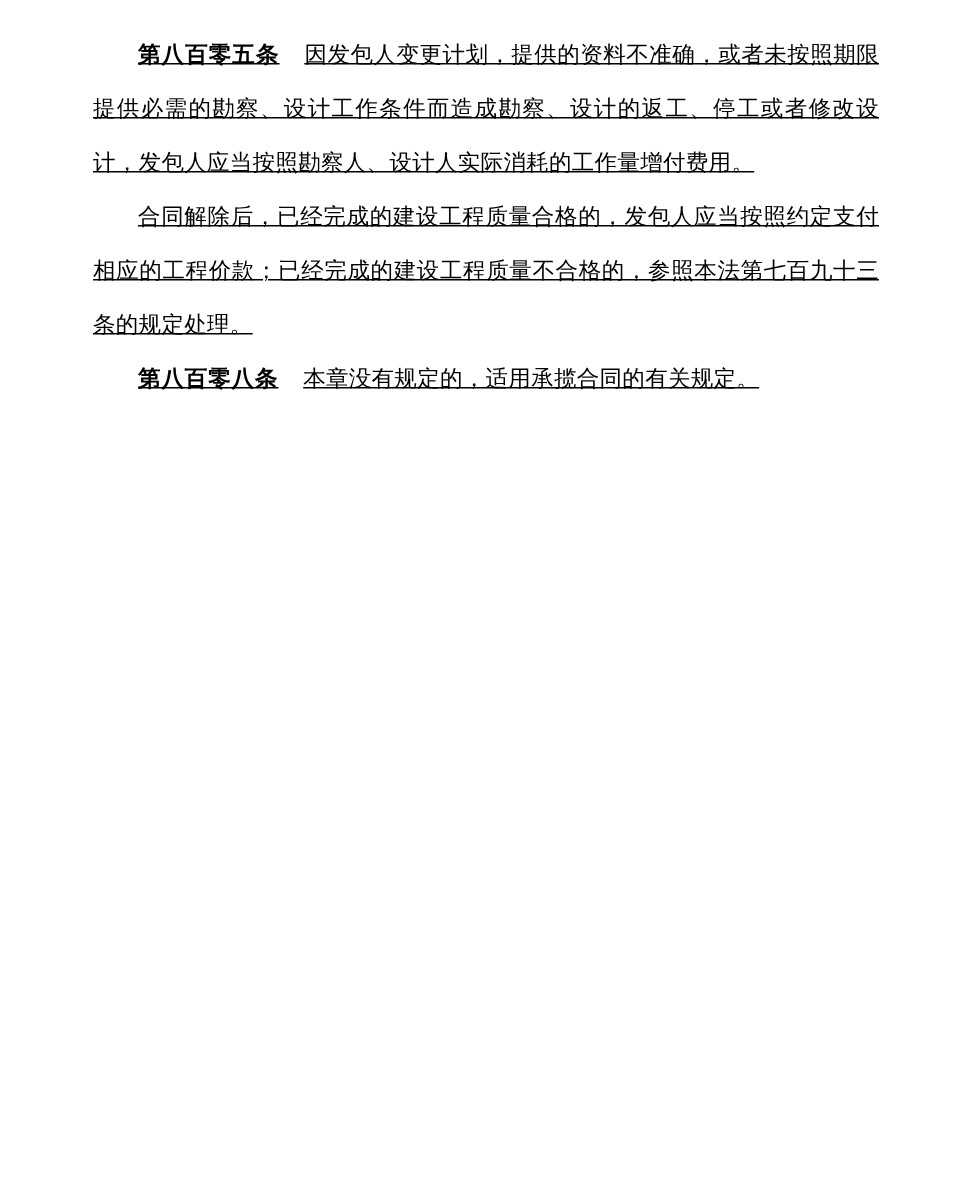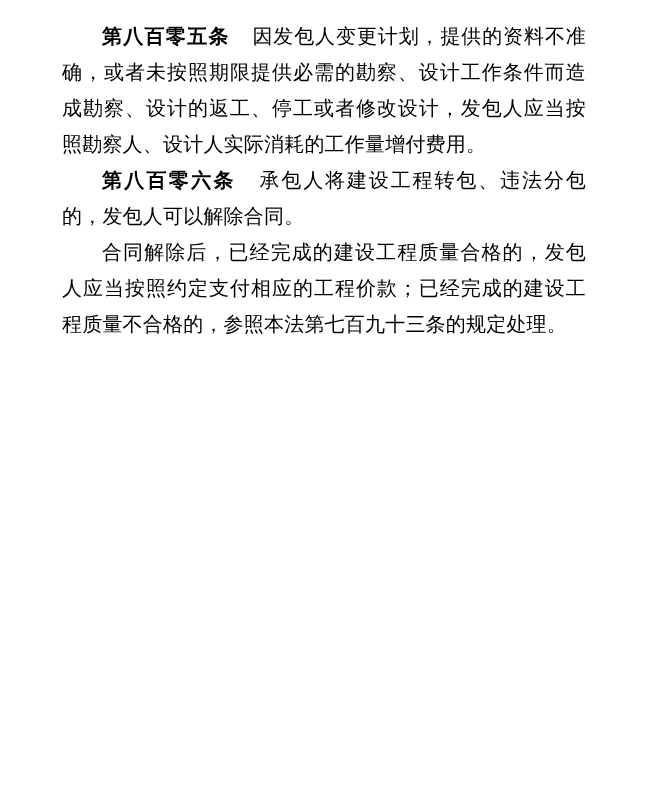--- a/index.html
+++ b/index.html
@@ -14,25 +14,26 @@
   #page {
     position: relative;
     width: 650px;
     height: 797px;
     background: #ffffff;
     overflow: hidden;
     box-sizing: border-box;
     padding: 18px 64px 0 62px;
   }
   .doc-body {
-    font-size: 20px;
+    font-size: 15px;
     line-height: 36px;
     text-align: justify;
     text-justify: inter-ideograph;
     letter-spacing: 0.2px;
+    text-decoration: underline;
   }
   p.para {
     margin: 0;
     text-indent: 2em;
     white-space: normal;
   }
   .art-no {
     font-weight: bold;
     letter-spacing: 0.6px;
   }
@@ -42,21 +43,21 @@
   }
 </style>
 </head>
 <body>
 
 <div id="page">
   <div class="doc-body">
 
     <p class="para"><span class="art-no">第八百零五条</span><span class="art-gap"></span><span>因发包人变更计划，提供的资料不准确，或者未按照期限提供必需的勘察、设计工作条件而造成勘察、设计的返工、停工或者修改设计，发包人应当按照勘察人、设计人实际消耗的工作量增付费用。</span></p>
 
-    <p class="para"><span class="art-no">第八百零六条</span><span class="art-gap"></span><span>承包人将建设工程转包、违法分包的，发包人可以解除合同。</span></p>
 
 
     <p class="para"><span>合同解除后，已经完成的建设工程质量合格的，发包人应当按照约定支付相应的工程价款；已经完成的建设工程质量不合格的，参照本法第七百九十三条的规定处理。</span></p>
 
 
+    <p class="para"><span class="art-no">第八百零八条</span><span class="art-gap"></span><span>本章没有规定的，适用承揽合同的有关规定。</span></p>
 
   </div>
 </div>
 
 </body></html>

